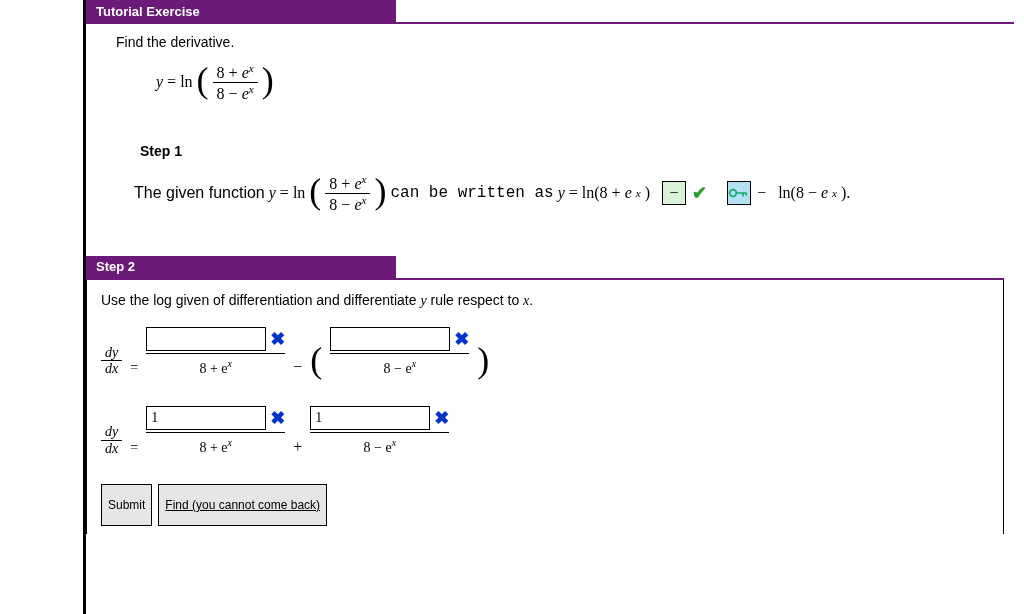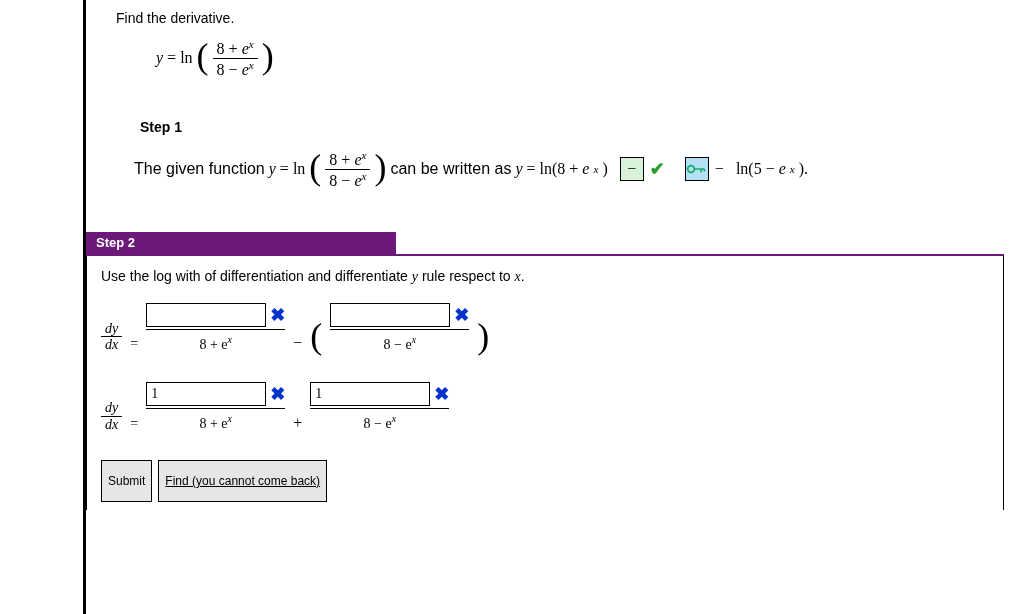--- a/index.html
+++ b/index.html
@@ -158,20 +158,23 @@
     vertical-align: middle;
   }
 </style>
 </head>
 <body>
 
 <div class="page">
   <div class="left-rail"></div>
   <div class="main">
 
+    <div class="band-row">
+      <div class="band">Tutorial Exercise</div>
+    </div>
 
     <div class="section-body">
       <div>Find the derivative.</div>
       <div style="margin:12px 0 0 40px;">
         <span class="formula">
           <span class="italic">y</span>
           <span> = </span>
           <span>ln</span>
           <span class="bigparen">(</span>
           <span class="frac">
@@ -189,49 +192,49 @@
         <span style="font-family:Arial;margin-left:18px;">The given function </span>
         <span class="italic">y</span>
         <span> = </span>
         <span>ln</span>
         <span class="bigparen">(</span>
         <span class="frac">
           <span class="num"><span>8 + </span><span class="italic">e</span><span class="sup">x</span></span>
           <span class="den"><span>8 − </span><span class="italic">e</span><span class="sup">x</span></span>
         </span>
         <span class="bigparen">)</span>
-        <span style="font-family:Liberation Sans, sans-serif;"> can be written as </span>
+        <span style="font-family:Liberation Mono, monospace;"> can be written as </span>
         <span class="italic">y</span>
         <span> = </span>
         <span>ln(8 + </span><span class="italic">e</span><span class="sup">x</span><span>)</span>
         &nbsp;
         <span class="answer-box">
           <span style="display:block;text-align:center;line-height:22px;">−</span>
         </span>
         <span class="check">✔</span>
         &nbsp;&nbsp;&nbsp;
         <span class="answer-box blue">
           <svg class="key-icon" viewBox="0 0 24 14">
             <circle cx="6" cy="7" r="4" fill="none" stroke="#1a6" stroke-width="2"></circle>
             <path d="M10 7 H22 M18 7 V11 M22 7 V10" stroke="#1a6" stroke-width="2" fill="none"></path>
           </svg>
         </span>
         <span style="margin-left:2px;">−</span>
         &nbsp;
-        <span> ln(5 − </span><span class="italic">e</span><span class="sup">x</span><span>).</span>
+        <span> ln(8 − </span><span class="italic">e</span><span class="sup">x</span><span>).</span>
       </span>
     </div>
 
     <div class="band-row" style="margin-right:10px;margin-top:12px;">
       <div class="band">Step 2</div>
     </div>
 
     <div class="step2-wrap">
       <div style="font-family:Arial;">
-        <span>Use the log with of differentiation and differentiate </span><span class="italic" style="font-family:'Times New Roman';">y</span><span> rule respect to </span><span class="italic" style="font-family:'Times New Roman';">x</span><span>.</span>
+        <span>Use the log given of differentiation and differentiate </span><span class="italic" style="font-family:'Times New Roman';">y</span><span> rule respect to </span><span class="italic" style="font-family:'Times New Roman';">x</span><span>.</span>
       </div>
 
       <div class="step2-line">
         <span class="frac">
           <span class="num italic">dy</span>
           <span class="den italic">dx</span>
         </span>
         <span>=</span>
         <span class="eq-frac">
           <span class="top">

